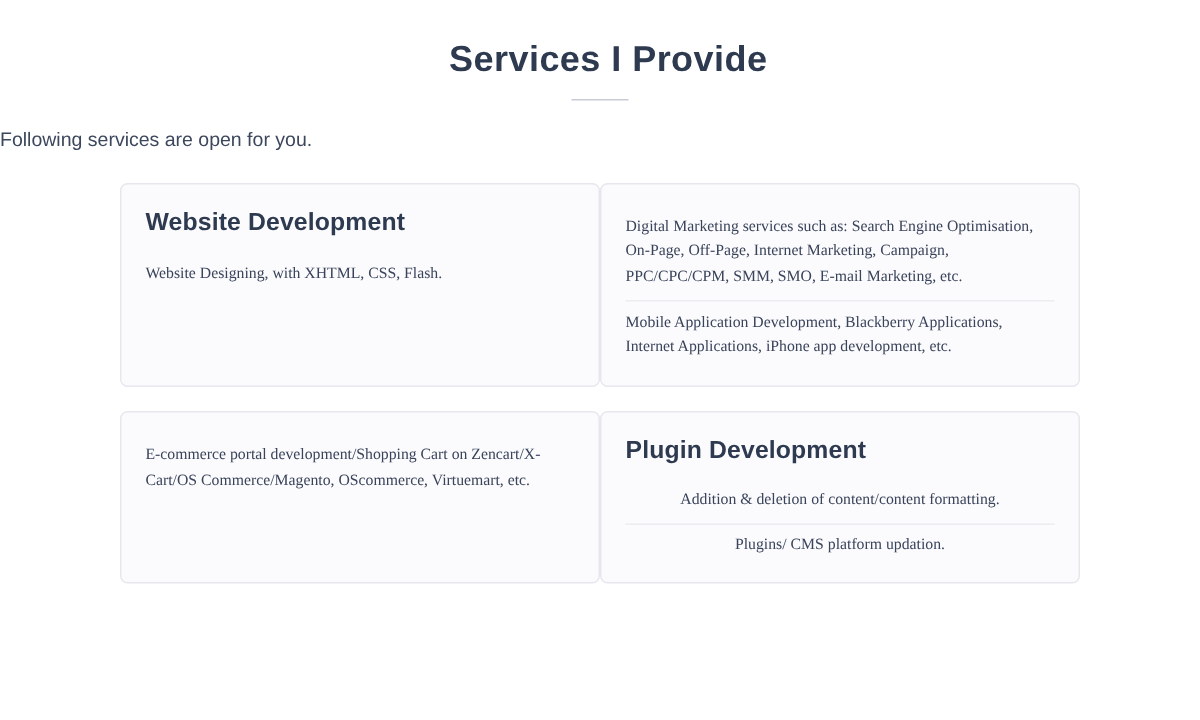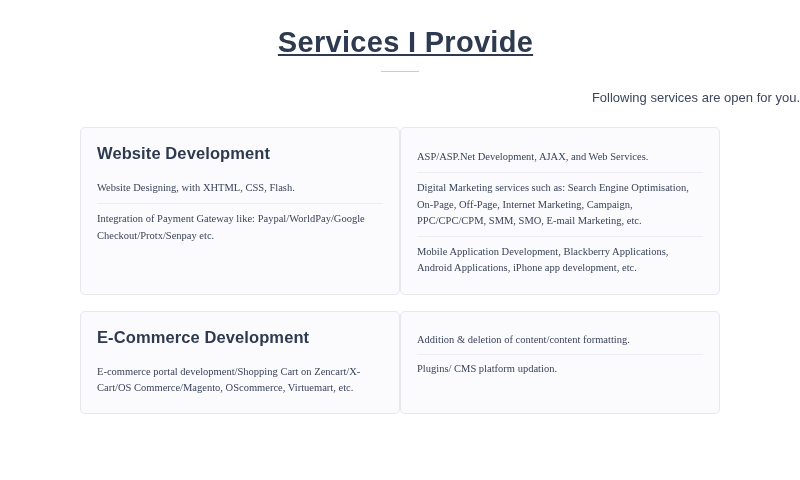--- a/index.html
+++ b/index.html
@@ -16,37 +16,36 @@
 
   .page {
     width: 800px;
     height: 480px;
     position: relative;
     padding: 0;
   }
 
   .page-title {
     text-align: center;
-    font-size: 29px;
+    font-size: 24px;
     font-weight: bold;
     letter-spacing: 0.3px;
     color: #2e3a50;
     margin: 26px 0 0 11px;
-    text-decoration: underline;
   }
 
   .title-rule {
     width: 38px;
     height: 1px;
     background: #c9ccd4;
     margin: 12px auto 0 auto;
   }
 
   .page-subtitle {
-    text-align: right;
+    text-align: left;
     font-size: 13px;
     color: #3c475c;
     margin: 18px 0 0 0;
   }
 
   .cards-wrap {
     margin: 22px auto 0 auto;
     width: 640px;
   }
 
@@ -85,64 +84,63 @@
     padding: 7px 0 7px 0;
     border-bottom: 1px solid #ececf1;
   }
 
   .card-list li:last-child {
     border-bottom: none;
   }
 
   .card.compact .card-list li {
     padding: 6px 0 6px 0;
+    text-align: center;
   }
 </style>
 </head>
 <body>
 
 <div class="page">
 
   <h1 class="page-title">Services I Provide</h1>
   <div class="title-rule"></div>
   <p class="page-subtitle">Following services are open for you.</p>
 
   <div class="cards-wrap">
 
     <div class="card-row">
 
       <div class="card">
         <div class="card-title">Website Development</div>
         <ul class="card-list">
           <li>Website Designing, with XHTML, CSS, Flash.</li>
-          <li>Integration of Payment Gateway like: Paypal/WorldPay/Google Checkout/Protx/Senpay etc.</li>
         </ul>
       </div>
 
       <div class="card">
         <ul class="card-list">
-          <li>ASP/ASP.Net Development, AJAX, and Web Services.</li>
           <li>Digital Marketing services such as: Search Engine Optimisation, On-Page, Off-Page, Internet Marketing, Campaign, PPC/CPC/CPM, SMM, SMO, E-mail Marketing, etc.</li>
-          <li>Mobile Application Development, Blackberry Applications, Android Applications, iPhone app development, etc.</li>
+          <li>Mobile Application Development, Blackberry Applications, Internet Applications, iPhone app development, etc.</li>
         </ul>
       </div>
 
     </div>
 
     <div class="card-row">
 
       <div class="card">
-        <div class="card-title">E-Commerce Development</div>
         <ul class="card-list">
           <li>E-commerce portal development/Shopping Cart on Zencart/X-Cart/OS Commerce/Magento, OScommerce, Virtuemart, etc.</li>
 
         </ul>
       </div>
 
       <div class="card compact">
+        <div class="card-title">Plugin Development</div>
         <ul class="card-list">
           <li>Addition &amp; deletion of content/content formatting.</li>
           <li>Plugins/ CMS platform updation.</li>
 
         </ul>
       </div>
 
     </div>
 
   </div>

